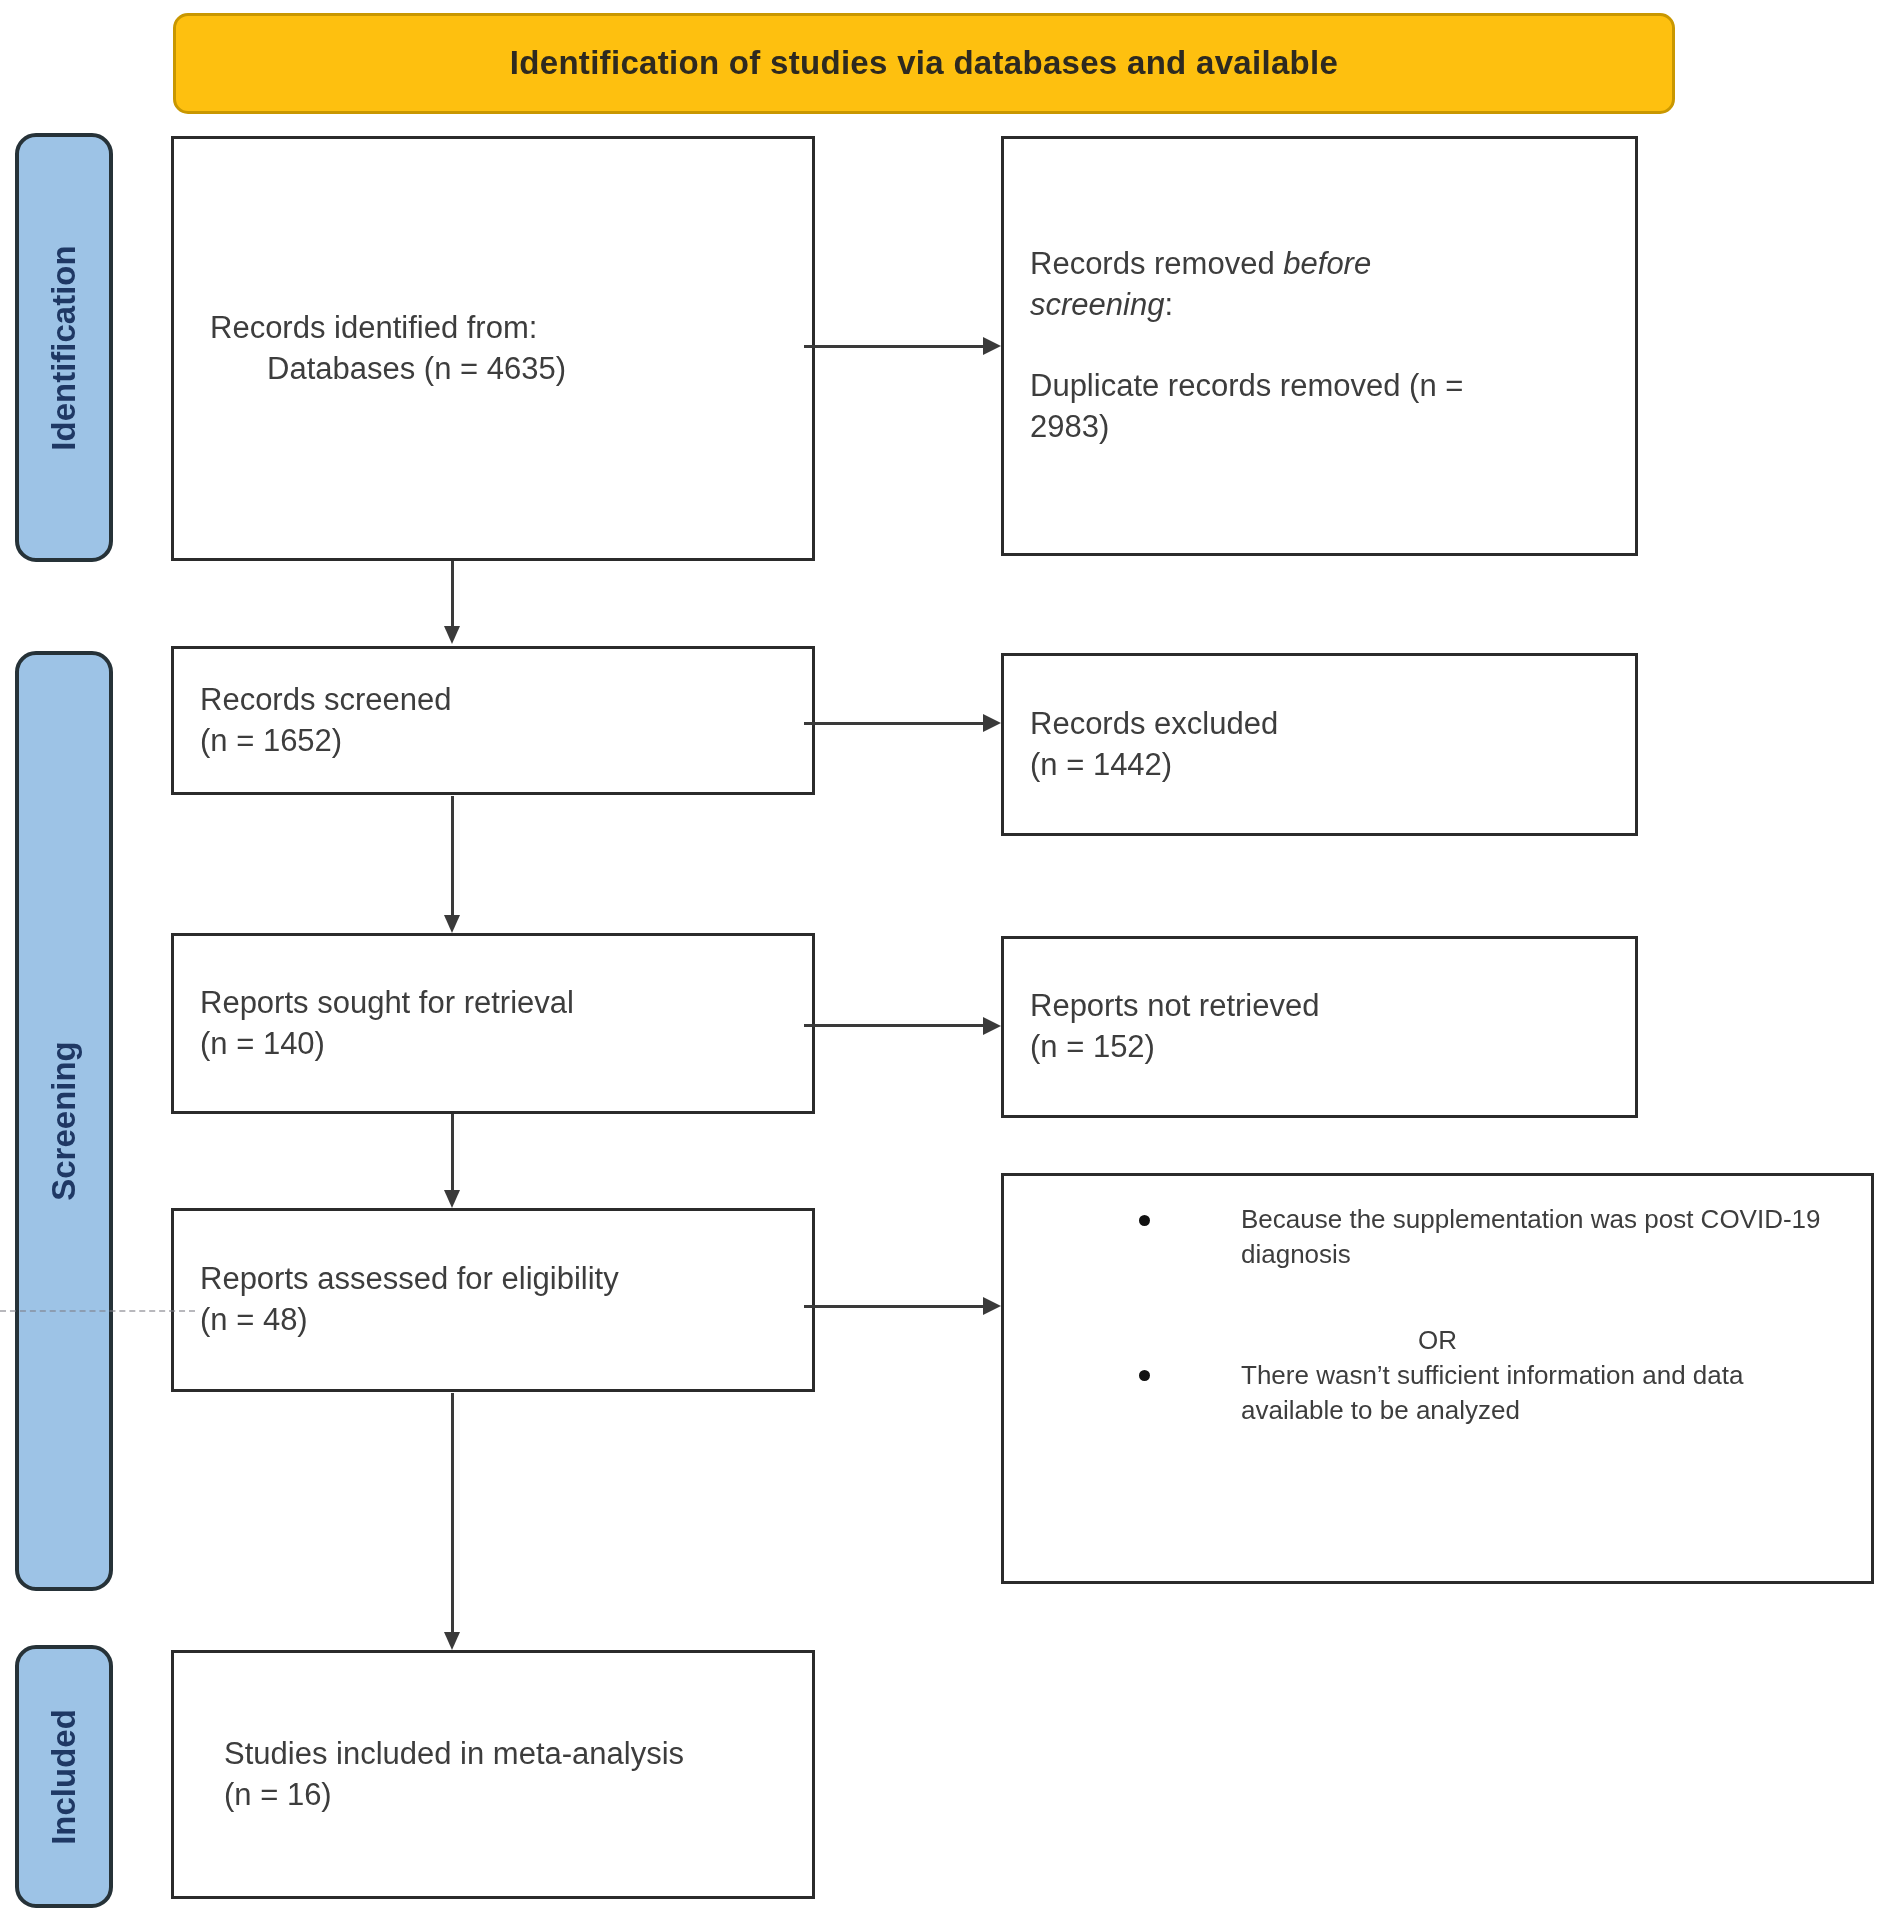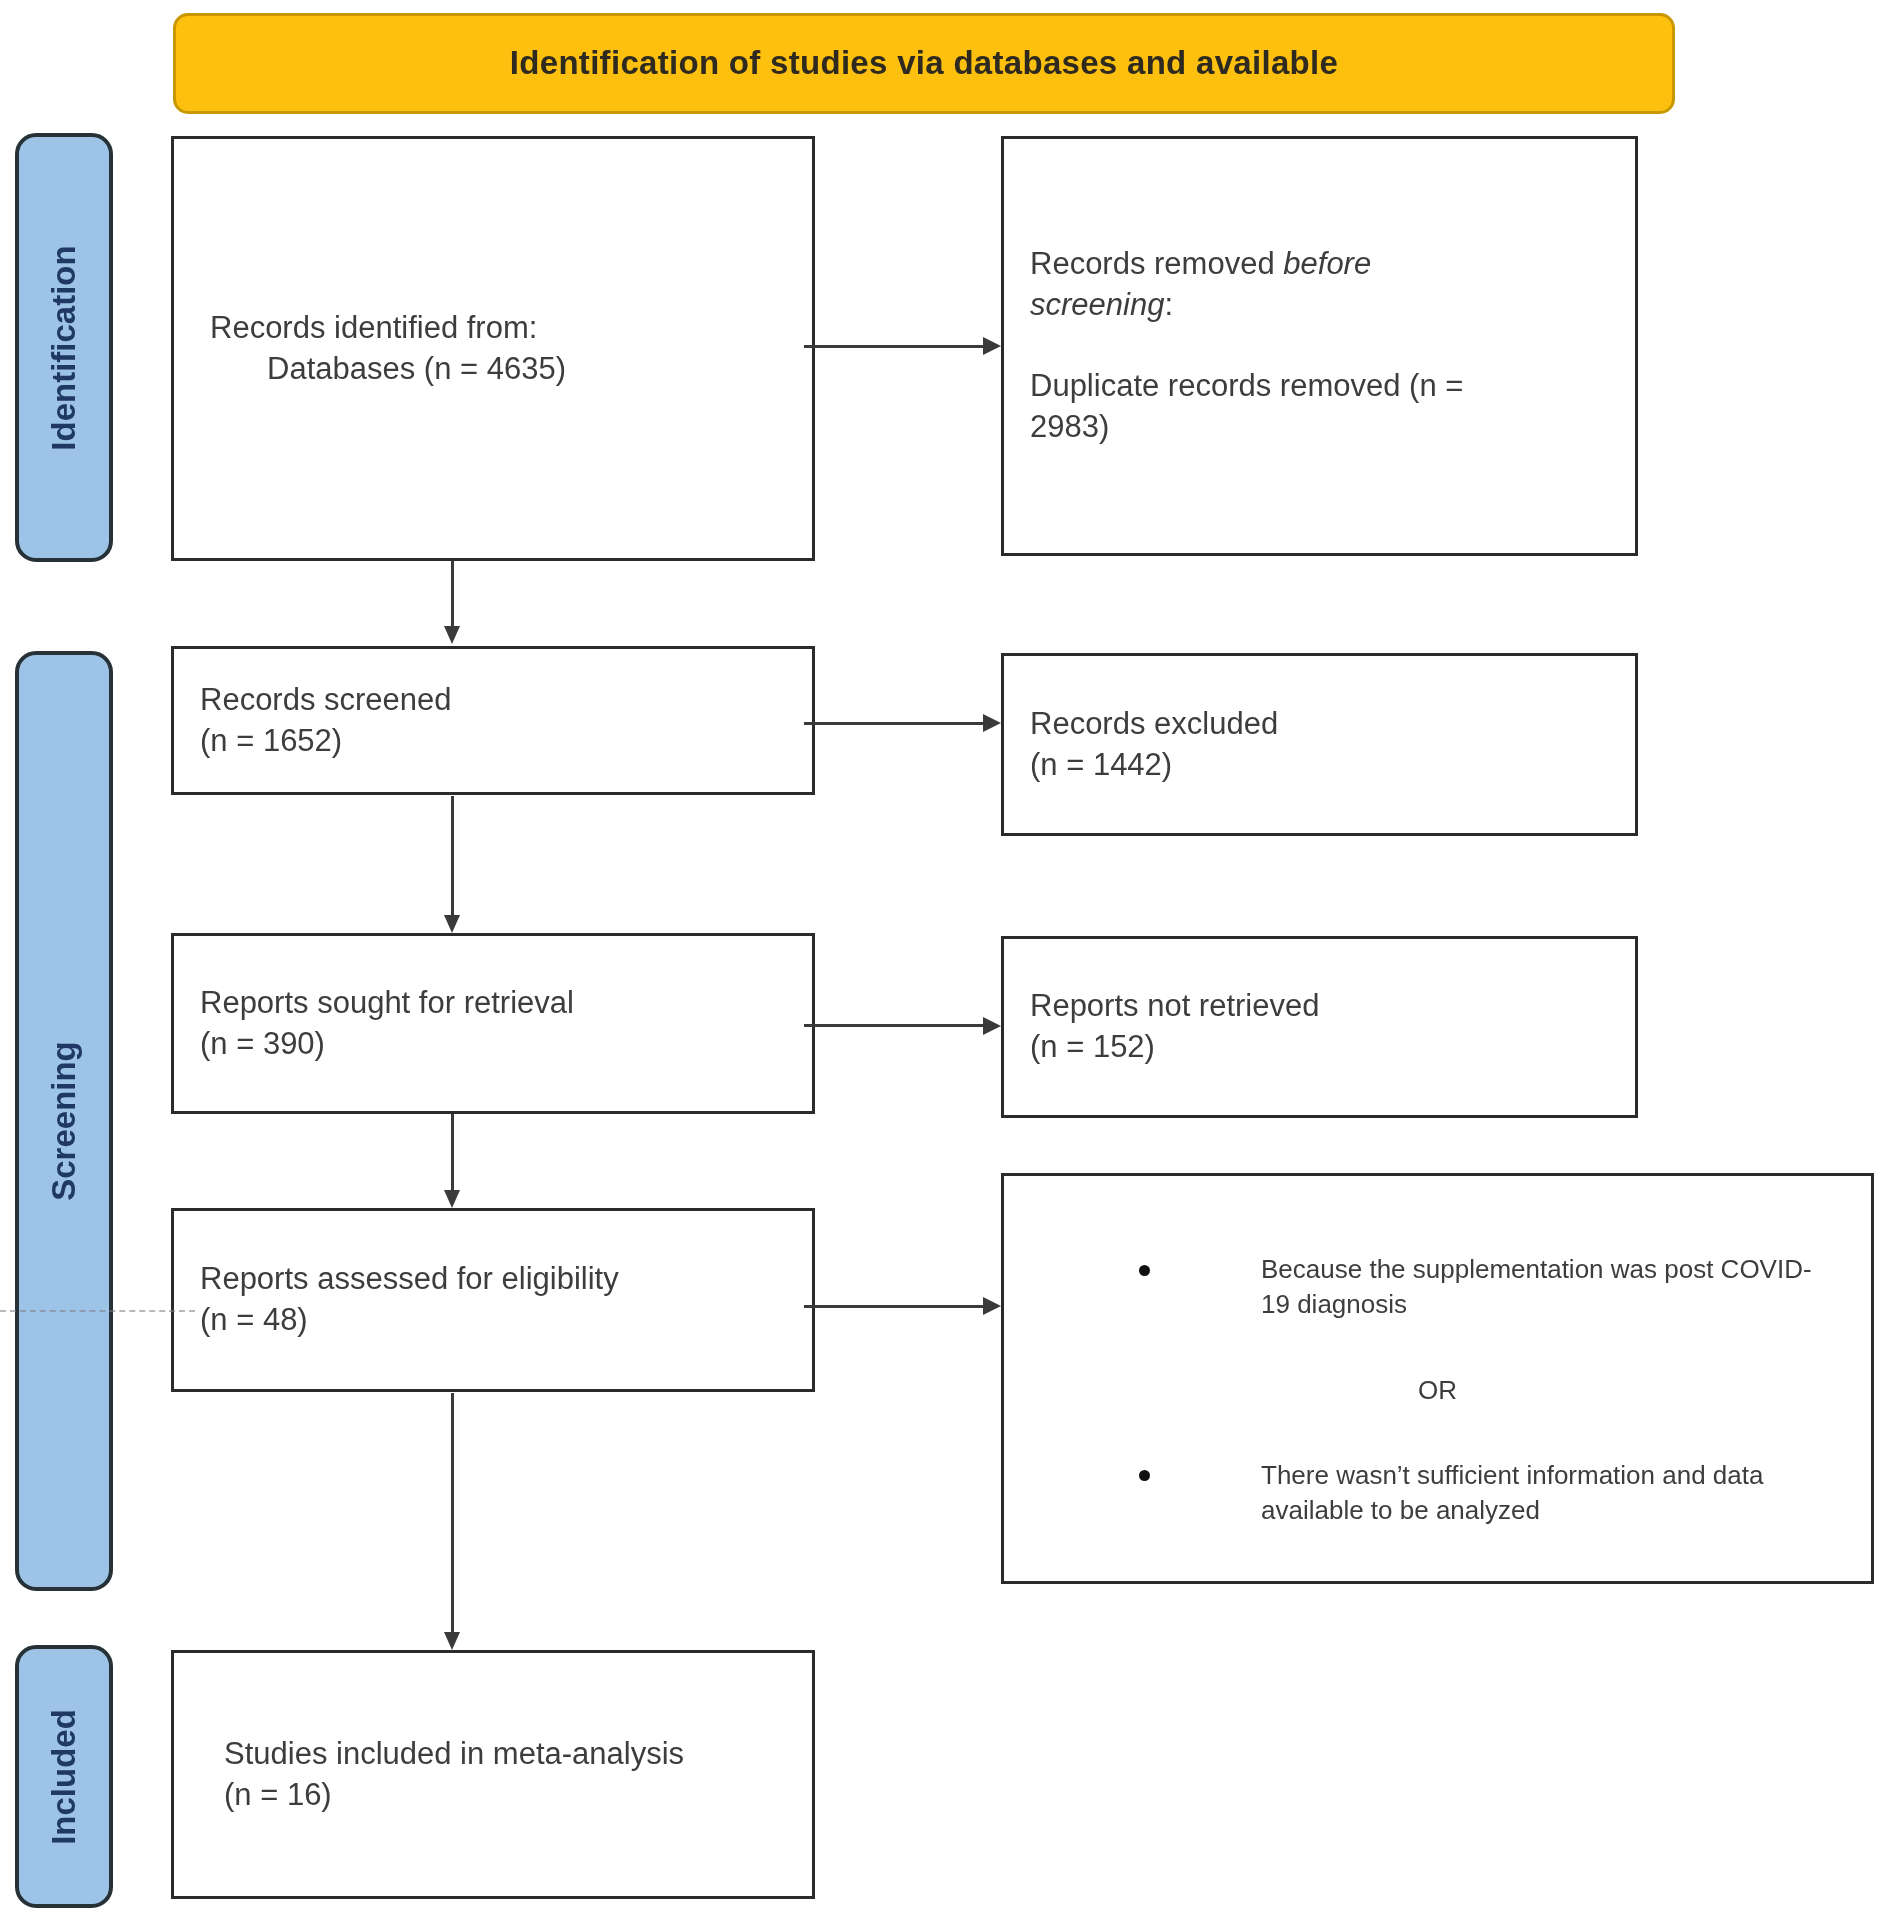--- a/index.html
+++ b/index.html
@@ -91,23 +91,21 @@
   .box-rexcluded {
     top: 1173px; height: 411px;
     width: 873px;
     justify-content: flex-start;
     font-size: 26px;
     padding: 26px 31px;
   }
   .box-rexcluded .rex-title { margin: 0 0 0 0; font-size: 28px; }
   .bullet-row {
     display: flex;
-    margin-top: 50px;
     padding-left: 104px;
-    gap: 20px;
   }
   .bullet-dot {
     width: 11px; height: 11px;
     margin-top: 12.5px;
     border-radius: 50%;
     background: #111;
     flex: 0 0 11px;
   }
   .bullet-text {
     margin-left: 91px;
@@ -185,21 +183,21 @@
     <p>Records screened</p>
     <p>(n = 1652)</p>
   </div>
   <div class="box col-right box-excluded">
     <p>Records excluded</p>
     <p>(n = 1442)</p>
   </div>
 
   <div class="box col-left box-sought">
     <p>Reports sought for retrieval</p>
-    <p>(n = 390)</p>
+    <p>(n = 140)</p>
   </div>
   <div class="box col-right box-notret">
     <p>Reports not retrieved</p>
     <p>(n = 152)</p>
   </div>
 
   <div class="box col-left box-assessed">
     <p>Reports assessed for eligibility</p>
     <p>(n = 48)</p>
   </div>

